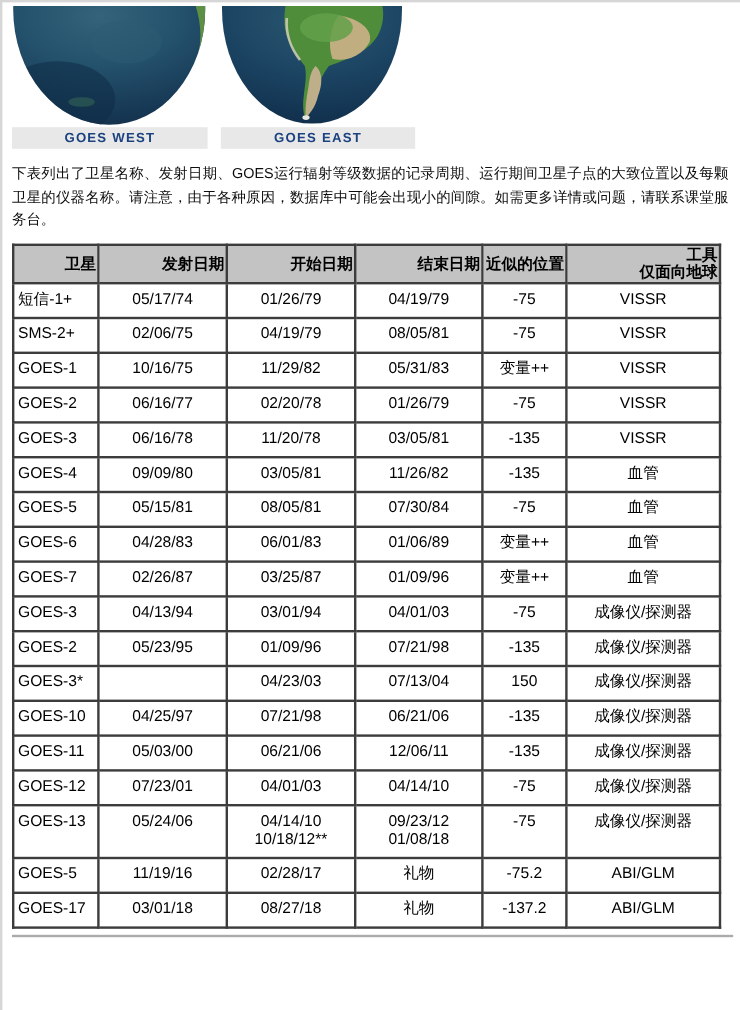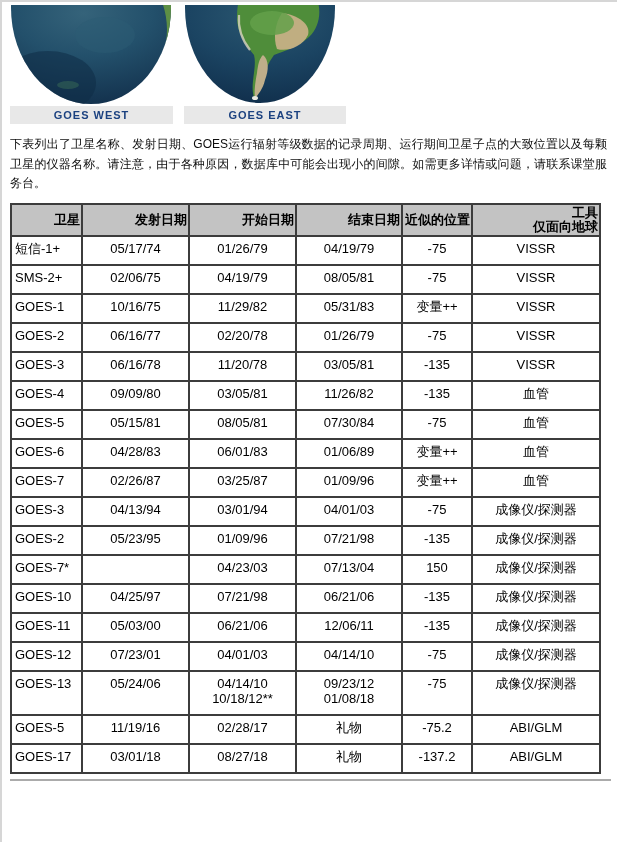--- a/index.html
+++ b/index.html
@@ -236,21 +236,21 @@
         </tr>
         <tr>
           <td>GOES-2</td>
           <td>05/23/95</td>
           <td>01/09/96</td>
           <td>07/21/98</td>
           <td>-135</td>
           <td>成像仪/探测器</td>
         </tr>
         <tr>
-          <td>GOES-7*</td>
+          <td>GOES-3*</td>
           <td></td>
           <td>04/23/03</td>
           <td>07/13/04</td>
           <td>150</td>
           <td>成像仪/探测器</td>
         </tr>
         <tr>
           <td>GOES-10</td>
           <td>04/25/97</td>
           <td>07/21/98</td>

